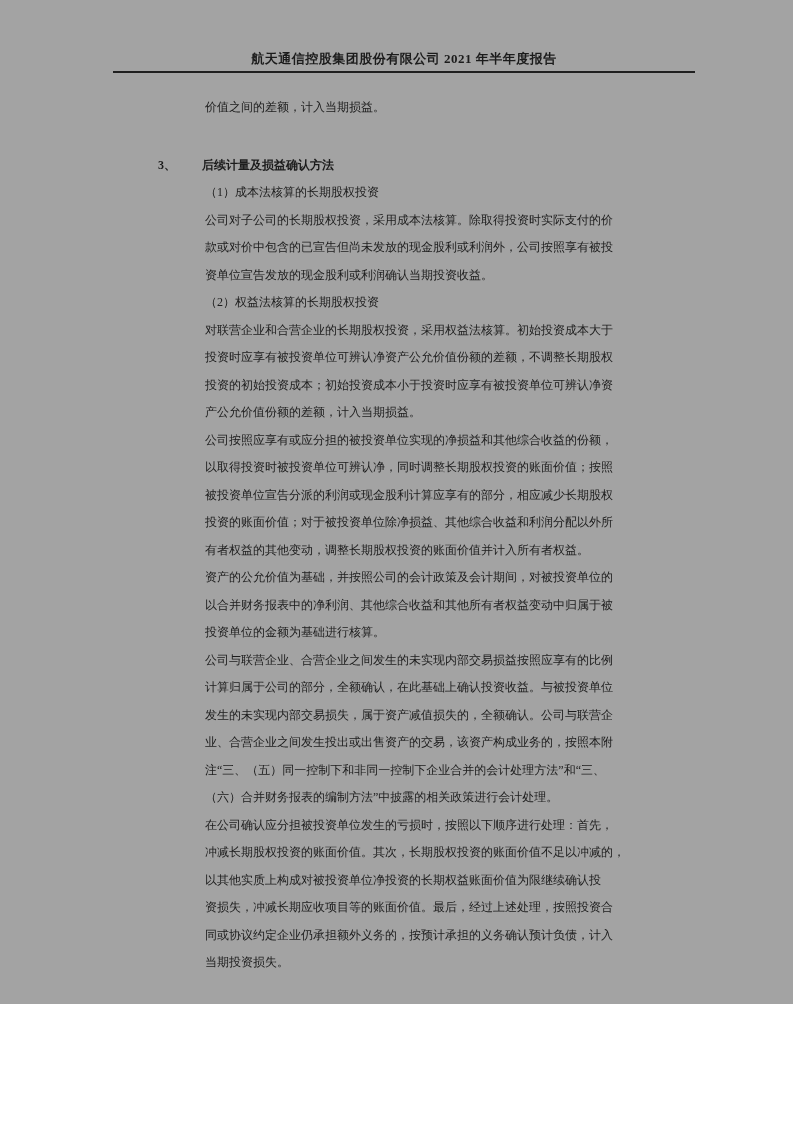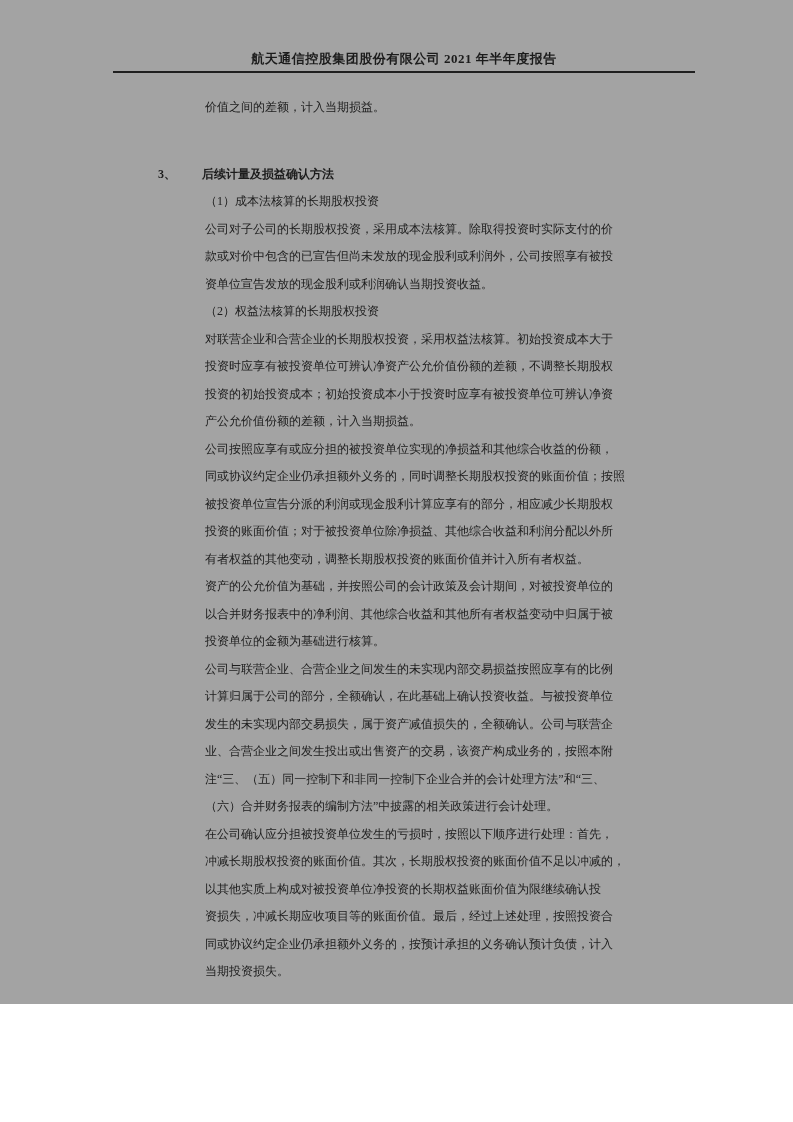--- a/index.html
+++ b/index.html
@@ -41,21 +41,21 @@
     left: 205px;
     width: 500px;
     font-size: 12px;
     line-height: 27.5px;
     letter-spacing: 0px;
   }
   .line {
     white-space: nowrap;
   }
   .section-heading {
-    margin-top: 39px;
+    margin-top: 30px;
     margin-left: -47px;
     font-weight: 700;
     white-space: nowrap;
   }
   .section-heading .num {
     display: inline-block;
     width: 44px;
   }
   .page-number {
     position: absolute;
@@ -86,21 +86,21 @@
     <div class="line">（1）成本法核算的长期股权投资</div>
     <div class="line">公司对子公司的长期股权投资，采用成本法核算。除取得投资时实际支付的价</div>
     <div class="line">款或对价中包含的已宣告但尚未发放的现金股利或利润外，公司按照享有被投</div>
     <div class="line">资单位宣告发放的现金股利或利润确认当期投资收益。</div>
     <div class="line">（2）权益法核算的长期股权投资</div>
     <div class="line">对联营企业和合营企业的长期股权投资，采用权益法核算。初始投资成本大于</div>
     <div class="line">投资时应享有被投资单位可辨认净资产公允价值份额的差额，不调整长期股权</div>
     <div class="line">投资的初始投资成本；初始投资成本小于投资时应享有被投资单位可辨认净资</div>
     <div class="line">产公允价值份额的差额，计入当期损益。</div>
     <div class="line">公司按照应享有或应分担的被投资单位实现的净损益和其他综合收益的份额，</div>
-    <div class="line">同或协议约定企业仍承担额外义务的，同时调整长期股权投资的账面价值；按照</div>
+    <div class="line">以取得投资时被投资单位可辨认净，同时调整长期股权投资的账面价值；按照</div>
     <div class="line">被投资单位宣告分派的利润或现金股利计算应享有的部分，相应减少长期股权</div>
     <div class="line">投资的账面价值；对于被投资单位除净损益、其他综合收益和利润分配以外所</div>
     <div class="line">有者权益的其他变动，调整长期股权投资的账面价值并计入所有者权益。</div>
     <div class="line">资产的公允价值为基础，并按照公司的会计政策及会计期间，对被投资单位的</div>
     <div class="line">以合并财务报表中的净利润、其他综合收益和其他所有者权益变动中归属于被</div>
     <div class="line">投资单位的金额为基础进行核算。</div>
     <div class="line">公司与联营企业、合营企业之间发生的未实现内部交易损益按照应享有的比例</div>
     <div class="line">计算归属于公司的部分，全额确认，在此基础上确认投资收益。与被投资单位</div>
     <div class="line">发生的未实现内部交易损失，属于资产减值损失的，全额确认。公司与联营企</div>
     <div class="line">业、合营企业之间发生投出或出售资产的交易，该资产构成业务的，按照本附</div>

